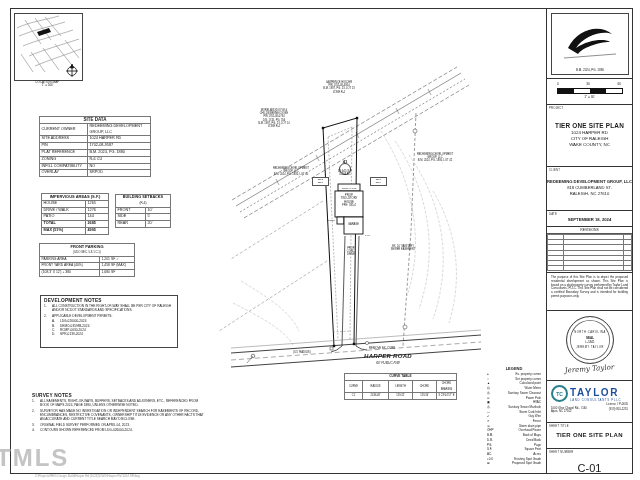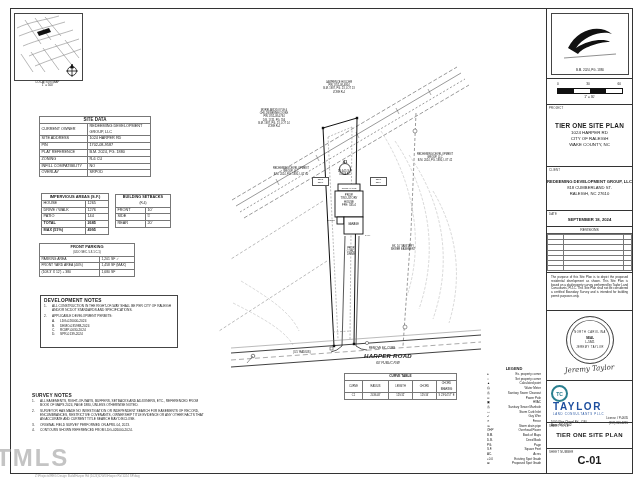--- a/index.html
+++ b/index.html
@@ -577,21 +577,21 @@
         <div style="font-size:2.6px;letter-spacing:.6px;">NORTH CAROLINA</div>
         <div style="font-size:3px;font-weight:bold;margin-top:2px;">SEAL</div>
         <div style="font-size:3px;">L-5841</div>
         <div style="font-size:2.6px;letter-spacing:.5px;margin-top:2px;">JEREMY TAYLOR</div>
       </div>
       <div class="ctr" style="position:absolute;top:54px;width:100%;font-family:'DejaVu Serif',serif;font-style:italic;
                   font-size:7px;color:#333;transform:rotate(-4deg);">Jeremy Taylor</div>
     </div>
 
     <div class="tb-section" style="top:372px;height:42px;">
-      <div style="display:flex;align-items:flex-start;padding:4px 4px 0 4px;flex-direction:column;">
+      <div style="display:flex;align-items:flex-end;padding:4px 4px 0 4px;">
         <div style="width:13px;height:13px;border:2px solid #2a7f8f;border-radius:50%;display:flex;align-items:center;justify-content:center;
                     font-size:5px;font-weight:bold;color:#2a7f8f;flex:none;">TC</div>
         <div style="margin-left:2px;">
           <div style="font-size:10px;font-weight:bold;color:#1d4e9e;letter-spacing:1.6px;line-height:10px;">TAYLOR</div>
           <div style="font-size:2.8px;color:#1d4e9e;letter-spacing:.7px;">LAND CONSULTANTS PLLC</div>
         </div>
       </div>
       <div style="text-align:right;padding:0 4px;font-size:2.8px;">License # P-0635</div>
       <div style="display:flex;justify-content:space-between;padding:1px 4px 0 4px;">
         <div>
@@ -602,19 +602,19 @@
       </div>
     </div>
 
     <div class="tb-section" style="top:414px;height:26px;">
       <div class="tb-label">SHEET TITLE</div>
       <div class="ctr" style="font-size:6px;font-weight:bold;margin-top:4px;letter-spacing:.3px;">TIER ONE SITE PLAN</div>
     </div>
 
     <div class="tb-section" style="top:440px;height:24px;border-bottom:none;">
       <div class="tb-label">SHEET NUMBER</div>
-      <div class="ctr" style="font-size:11px;font-weight:bold;margin-top:0;">C-01</div>
+      <div class="ctr" style="font-size:11px;font-weight:normal;margin-top:8px;">C-01</div>
     </div>
   </div>
 </div>
 
 <div class="abs" style="left:-4px;top:444px;font-size:24px;color:#c4c4c4;letter-spacing:2px;font-weight:bold;">TMLS</div>
 <div class="abs" style="left:35px;top:474px;width:560px;font-size:3px;color:#9a9a9a;white-space:nowrap;overflow:hidden;">Z:\Projects\REG Design Build\Harper Rd (1024)\DWG\Harper Rd 1024 SP.dwg</div>
 
 </body></html>

